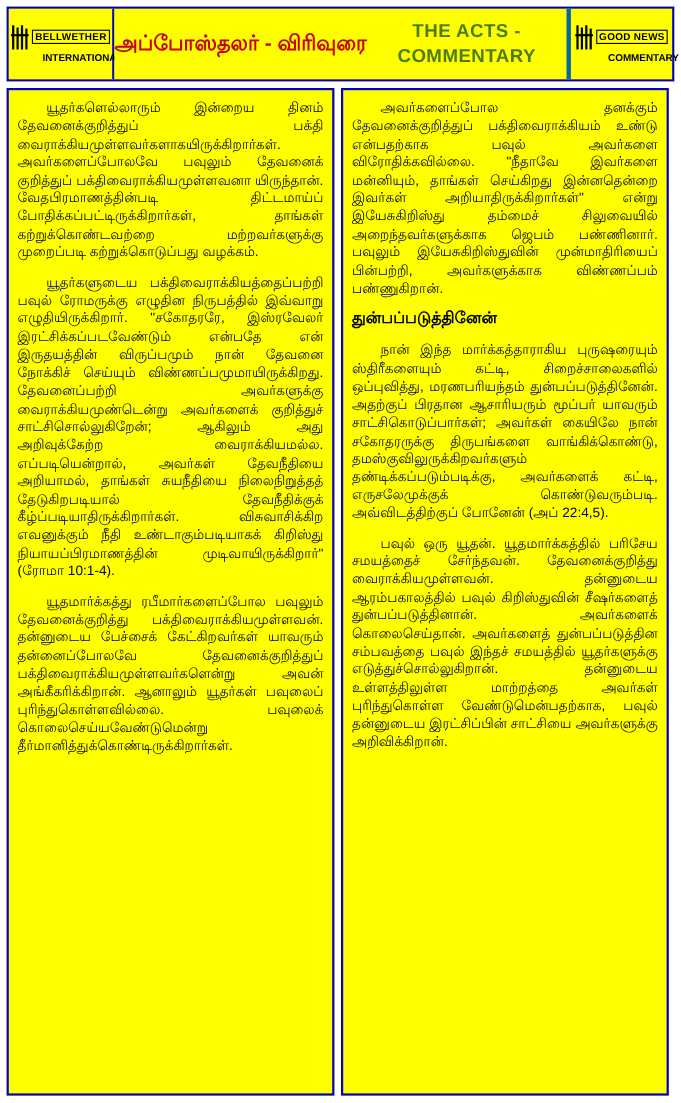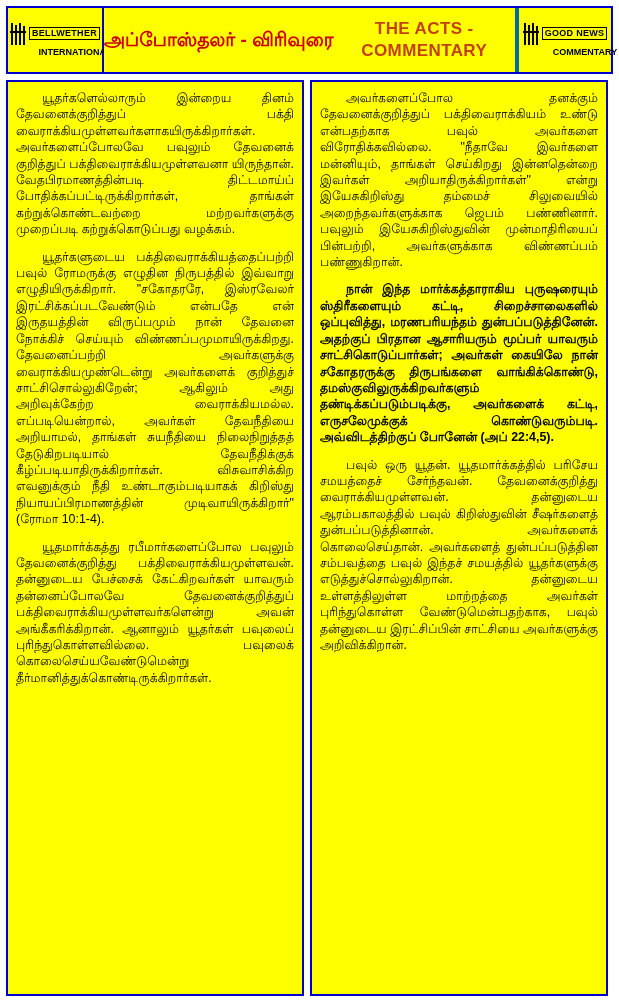--- a/index.html
+++ b/index.html
@@ -100,21 +100,21 @@
     font-size: 19px;
     font-weight: bold;
     color: #cc0000;
     line-height: 24px;
     text-align: center;
     white-space: nowrap;
   }
   .title-en {
     font-size: 17px;
     font-weight: bold;
-    color: #c2410c;
+    color: #4d7c0f;
     line-height: 22px;
     text-align: center;
     letter-spacing: 0.4px;
   }
   
   .body-wrap {
     display: flex;
     gap: 6px;
     margin-top: 6px;
     height: 916px;
@@ -130,21 +130,21 @@
   p.para {
     margin: 0 0 11px 0;
     font-size: 12.4px;
     line-height: 16.4px;
     color: #000;
     text-align: justify;
     text-indent: 26px;
     word-spacing: 0px;
   }
   p.para.bold {
-    font-weight: bold;
+    font-weight: normal;
   }
   h2.subhead {
     margin: 4px 0 10px 0;
     font-size: 14.5px;
     font-weight: bold;
     color: #000;
     line-height: 19px;
   }
 </style>
 </head>
@@ -192,19 +192,20 @@
   <div class="body-wrap">
 
     <div class="col">
       <p class="para">யூதர்களெல்லாரும் இன்றைய தினம் தேவனைக்குறித்துப் பக்தி வைராக்கியமுள்ளவர்களாகயிருக்கிறார்கள். அவர்களைப்போலவே பவுலும் தேவனைக் குறித்துப் பக்திவைராக்கியமுள்ளவனா யிருந்தான். வேதபிரமாணத்தின்படி திட்டமாய்ப் போதிக்கப்பட்டிருக்கிறார்கள், தாங்கள் கற்றுக்கொண்டவற்றை மற்றவர்களுக்கு முறைப்படி கற்றுக்கொடுப்பது வழக்கம்.</p>
       <p class="para">யூதர்களுடைய பக்திவைராக்கியத்தைப்பற்றி பவுல் ரோமருக்கு எழுதின நிருபத்தில் இவ்வாறு எழுதியிருக்கிறார். "சகோதரரே, இஸ்ரவேலர் இரட்சிக்கப்படவேண்டும் என்பதே என் இருதயத்தின் விருப்பமும் நான் தேவனை நோக்கிச் செய்யும் விண்ணப்பமுமாயிருக்கிறது. தேவனைப்பற்றி அவர்களுக்கு வைராக்கியமுண்டென்று அவர்களைக் குறித்துச் சாட்சிசொல்லுகிறேன்; ஆகிலும் அது அறிவுக்கேற்ற வைராக்கியமல்ல. எப்படியென்றால், அவர்கள் தேவநீதியை அறியாமல், தாங்கள் சுயநீதியை நிலைநிறுத்தத் தேடுகிறபடியால் தேவநீதிக்குக் கீழ்ப்படியாதிருக்கிறார்கள். விசுவாசிக்கிற எவனுக்கும் நீதி உண்டாகும்படியாகக் கிறிஸ்து நியாயப்பிரமாணத்தின் முடிவாயிருக்கிறார்" (ரோமா 10:1-4).</p>
       <p class="para">யூதமார்க்கத்து ரபீமார்களைப்போல பவுலும் தேவனைக்குறித்து பக்திவைராக்கியமுள்ளவன். தன்னுடைய பேச்சைக் கேட்கிறவர்கள் யாவரும் தன்னைப்போலவே தேவனைக்குறித்துப் பக்திவைராக்கியமுள்ளவர்களென்று அவன் அங்கீகரிக்கிறான். ஆனாலும் யூதர்கள் பவுலைப் புரிந்துகொள்ளவில்லை. பவுலைக் கொலைசெய்யவேண்டுமென்று தீர்மானித்துக்கொண்டிருக்கிறார்கள்.</p>
     </div>
 
     <div class="col">
       <p class="para">அவர்களைப்போல தனக்கும் தேவனைக்குறித்துப் பக்திவைராக்கியம் உண்டு என்பதற்காக பவுல் அவர்களை விரோதிக்கவில்லை. "நீதாவே இவர்களை மன்னியும், தாங்கள் செய்கிறது இன்னதென்றை இவர்கள் அறியாதிருக்கிறார்கள்" என்று இயேசுகிறிஸ்து தம்மைச் சிலுவையில் அறைந்தவர்களுக்காக ஜெபம் பண்ணினார். பவுலும் இயேசுகிறிஸ்துவின் முன்மாதிரியைப் பின்பற்றி, அவர்களுக்காக விண்ணப்பம் பண்ணுகிறான்.</p>
+      <h2 class="subhead">துன்பப்படுத்தினேன்</h2>
       <p class="para bold">நான் இந்த மார்க்கத்தாராகிய புருஷரையும் ஸ்திரீகளையும் கட்டி, சிறைச்சாலைகளில் ஒப்புவித்து, மரணபரியந்தம் துன்பப்படுத்தினேன். அதற்குப் பிரதான ஆசாரியரும் மூப்பர் யாவரும் சாட்சிகொடுப்பார்கள்; அவர்கள் கையிலே நான் சகோதரருக்கு திருபங்களை வாங்கிக்கொண்டு, தமஸ்குவிலுருக்கிறவர்களும் தண்டிக்கப்படும்படிக்கு, அவர்களைக் கட்டி, எருசலேமுக்குக் கொண்டுவரும்படி. அவ்விடத்திற்குப் போனேன் (அப் 22:4,5).</p>
       <p class="para">பவுல் ஒரு யூதன். யூதமார்க்கத்தில் பரிசேய சமயத்தைச் சேர்ந்தவன். தேவனைக்குறித்து வைராக்கியமுள்ளவன். தன்னுடைய ஆரம்பகாலத்தில் பவுல் கிறிஸ்துவின் சீஷர்களைத் துன்பப்படுத்தினான். அவர்களைக் கொலைசெய்தான். அவர்களைத் துன்பப்படுத்தின சம்பவத்தை பவுல் இந்தச் சமயத்தில் யூதர்களுக்கு எடுத்துச்சொல்லுகிறான். தன்னுடைய உள்ளத்திலுள்ள மாற்றத்தை அவர்கள் புரிந்துகொள்ள வேண்டுமென்பதற்காக, பவுல் தன்னுடைய இரட்சிப்பின் சாட்சியை அவர்களுக்கு அறிவிக்கிறான்.</p>
     </div>
 
   </div>
 
 </div>
 
 </body></html>

